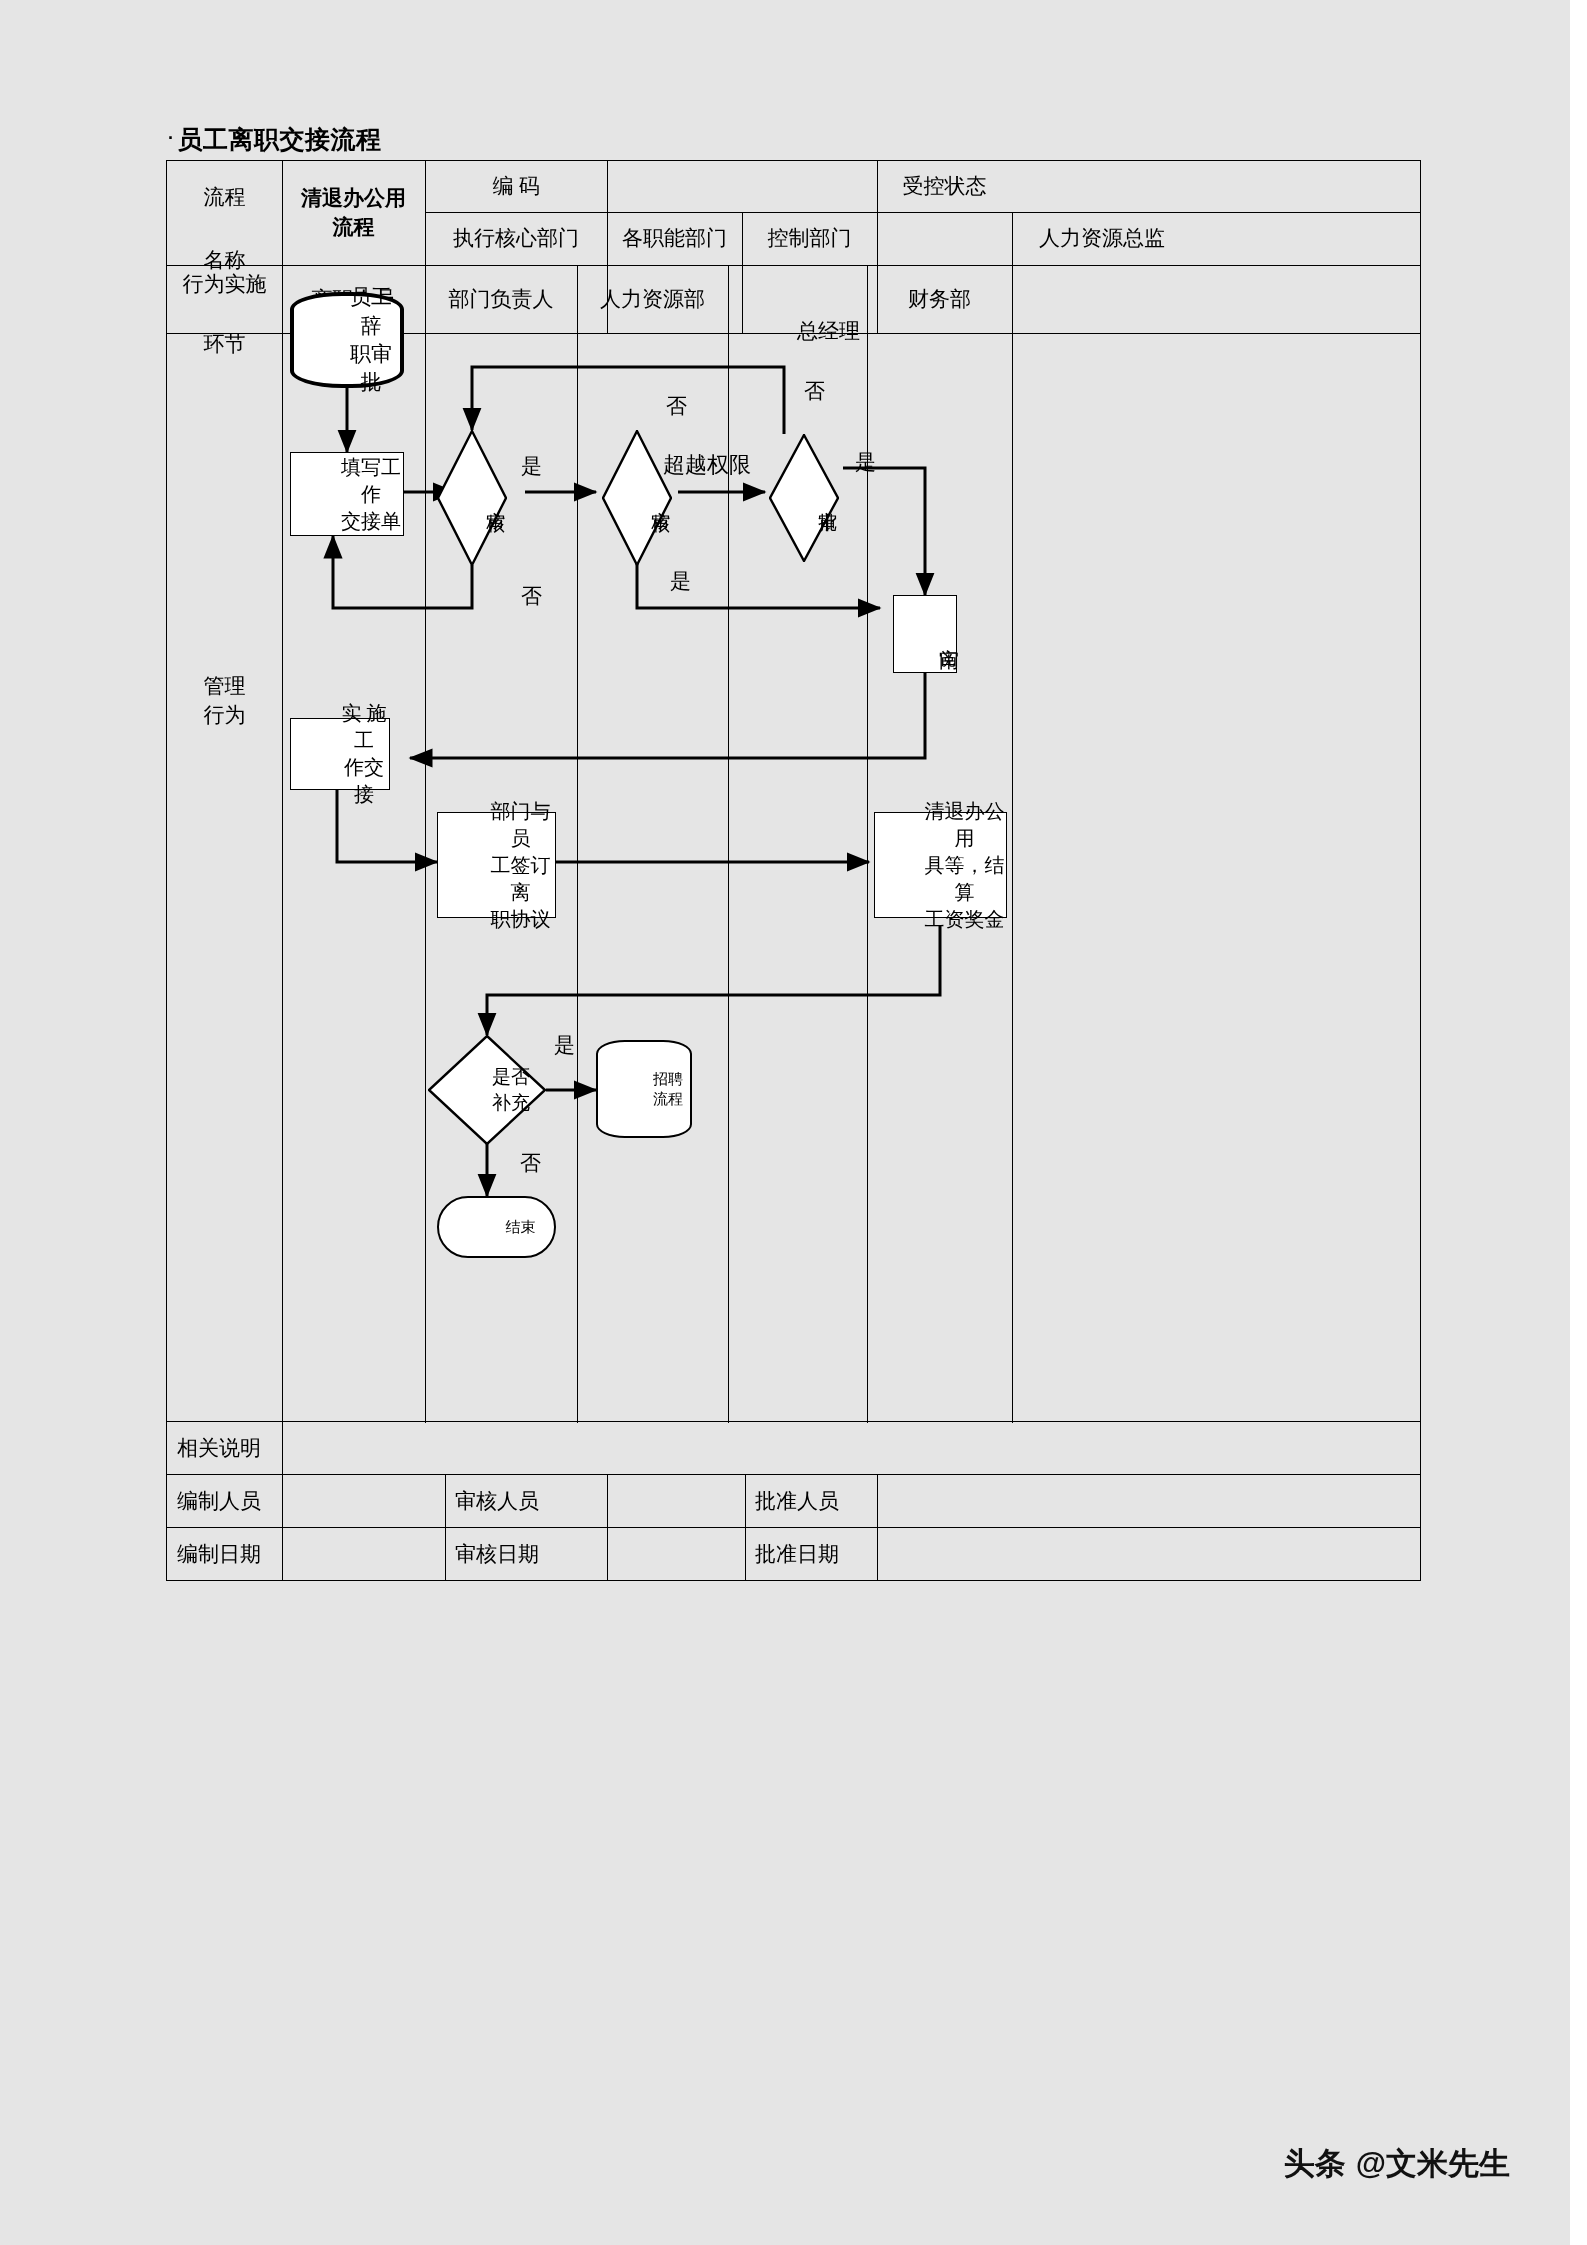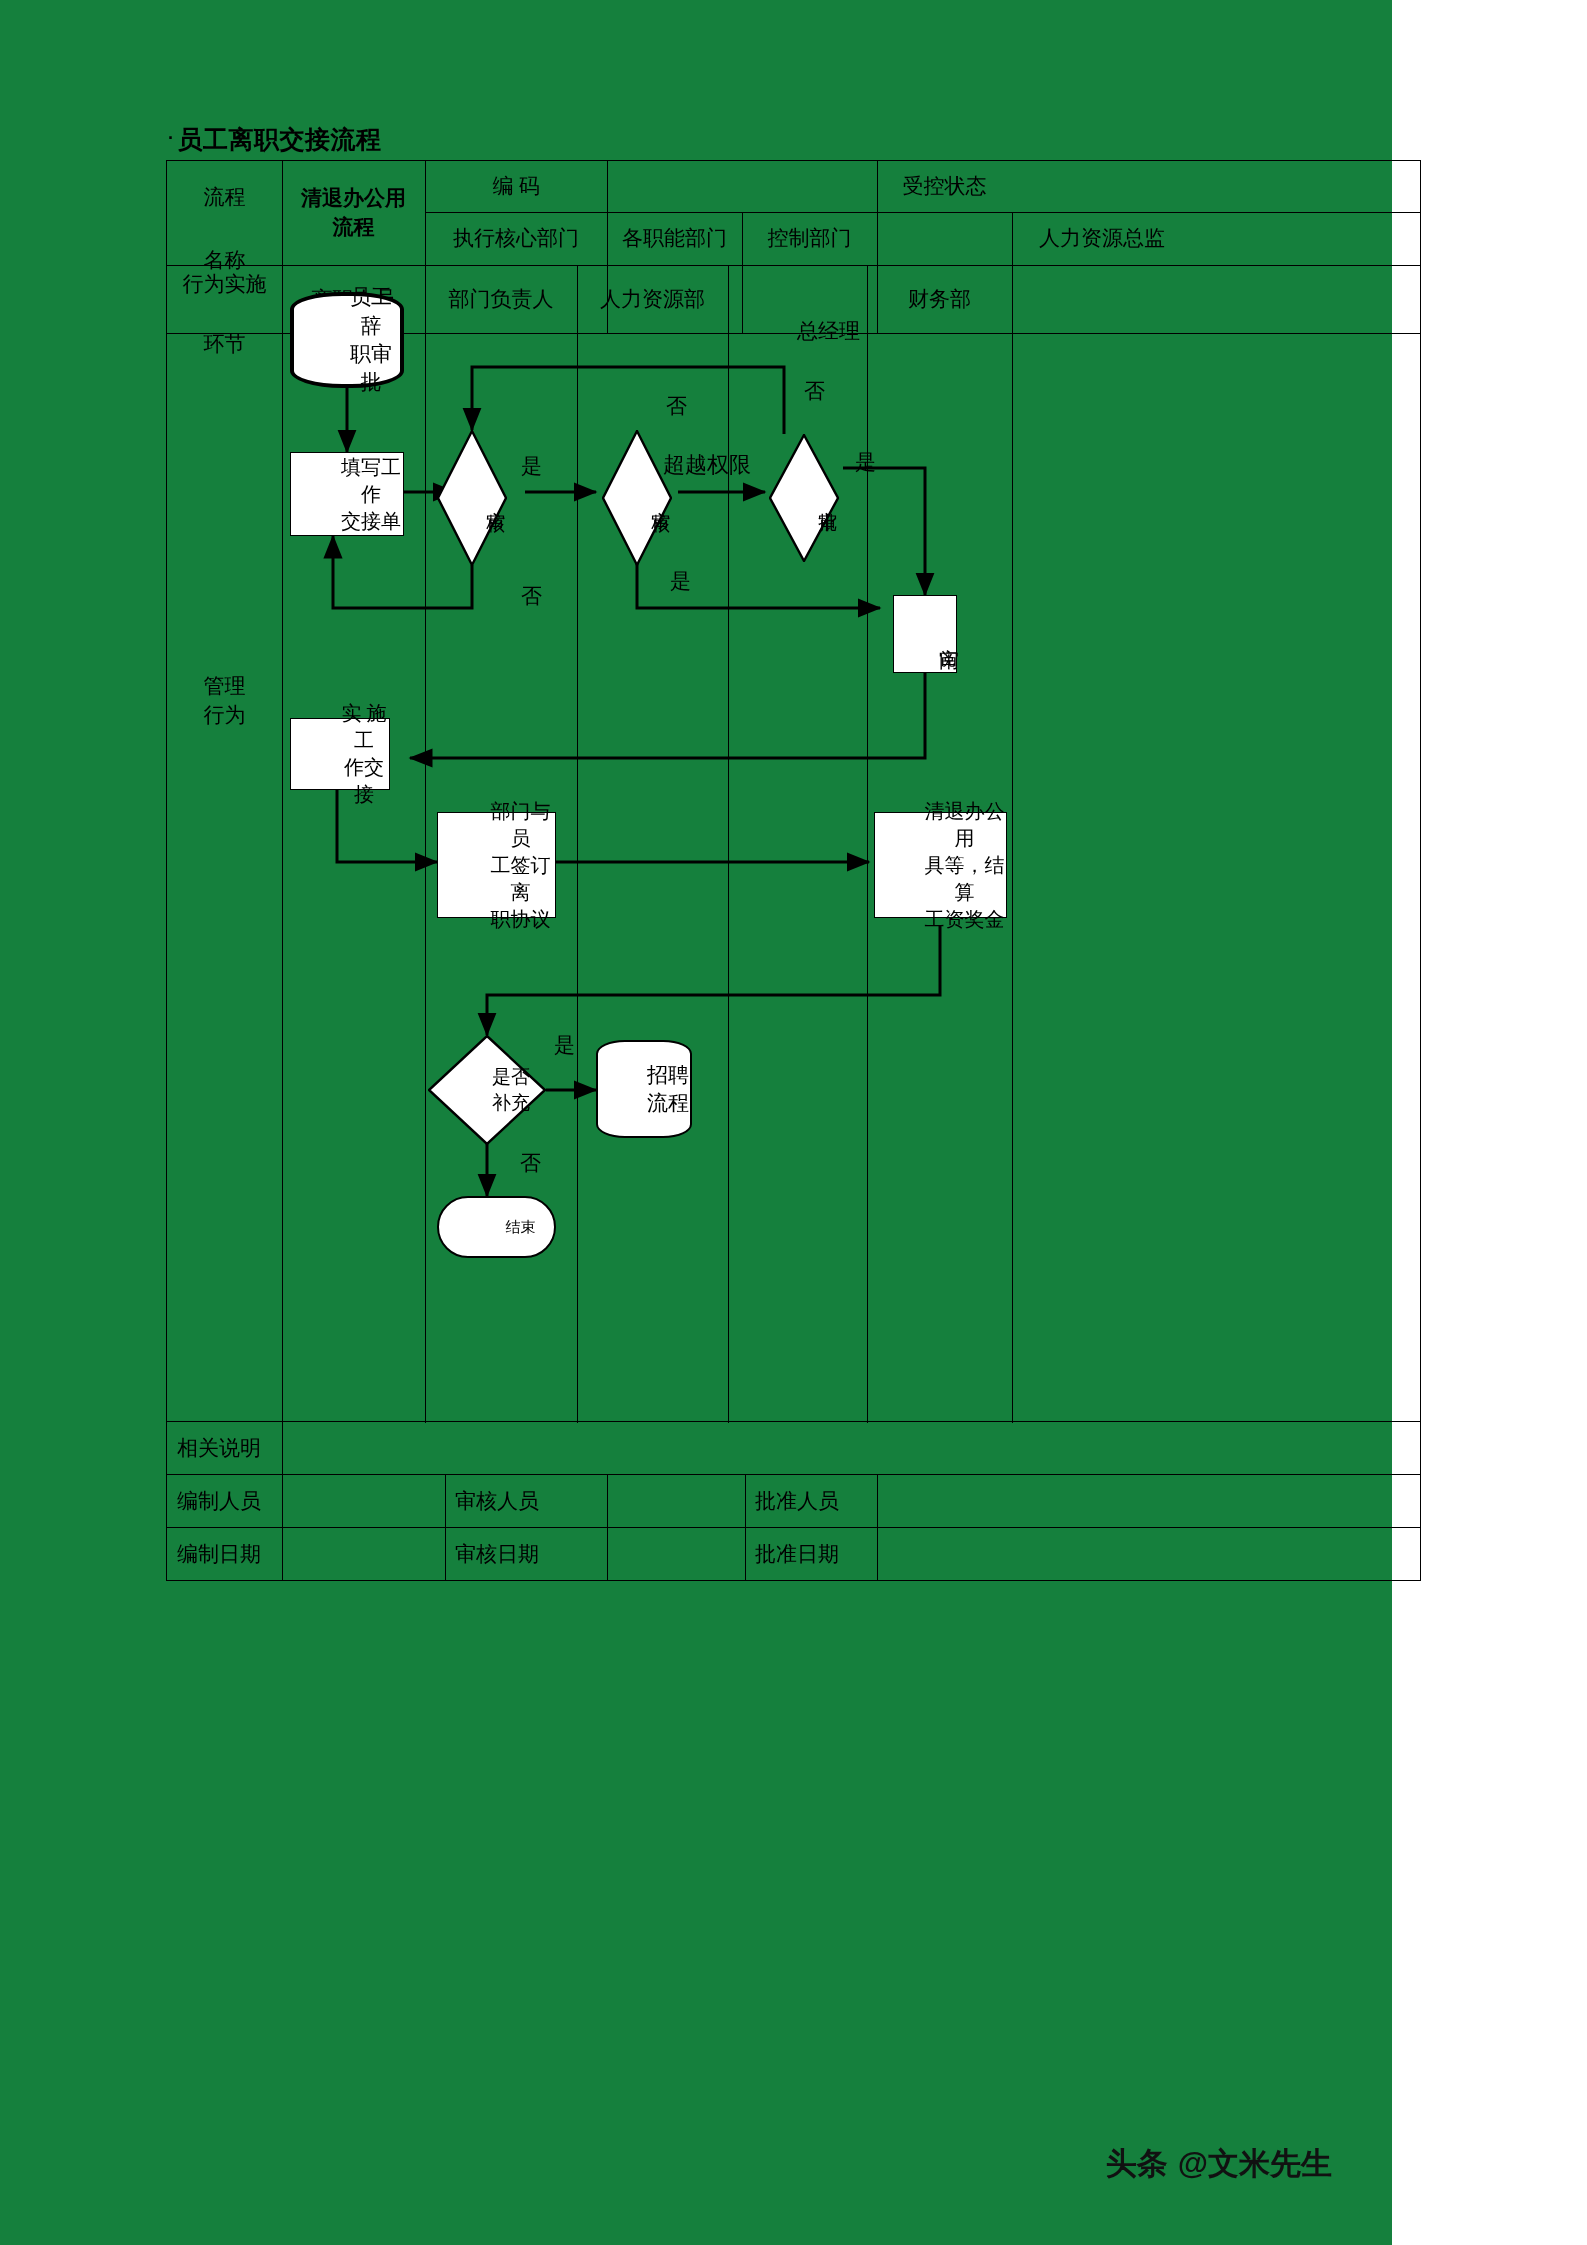--- a/index.html
+++ b/index.html
@@ -11,23 +11,23 @@
     width: 1587px;
     height: 2245px;
     font-family: "Liberation Serif", "DejaVu Serif", serif;
     color: #000000;
     position: relative;
     overflow: hidden;
   }
   #page {
     position: absolute;
     left: 0; top: 0;
-    width: 1392px;
+    width: 1570px;
     height: 2245px;
-    background: #15803d;
+    background: #e5e5e5;
   }
   
   .doc-title {
     position: absolute;
     left: 168px;
     top: 123px;
     font-size: 25px;
     font-weight: bold;
     font-family: "Liberation Sans", "DejaVu Sans", sans-serif;
     letter-spacing: 0.5px;
@@ -115,21 +115,21 @@
   .terminator {
     border: 4px solid #000;
     border-radius: 46% / 18%;
     background: #fff;
     font-size: 21px;
   }
   .terminator-thin {
     border: 2.2px solid #000;
     border-radius: 30% / 14%;
     background: #fff;
-    font-size: 21px;
+    font-size: 15px;
   }
   .stadium {
     border: 2.2px solid #000;
     border-radius: 36px;
     background: #fff;
     font-size: 15px;
   }
   .vtext {
     writing-mode: vertical-rl;
     text-orientation: upright;

